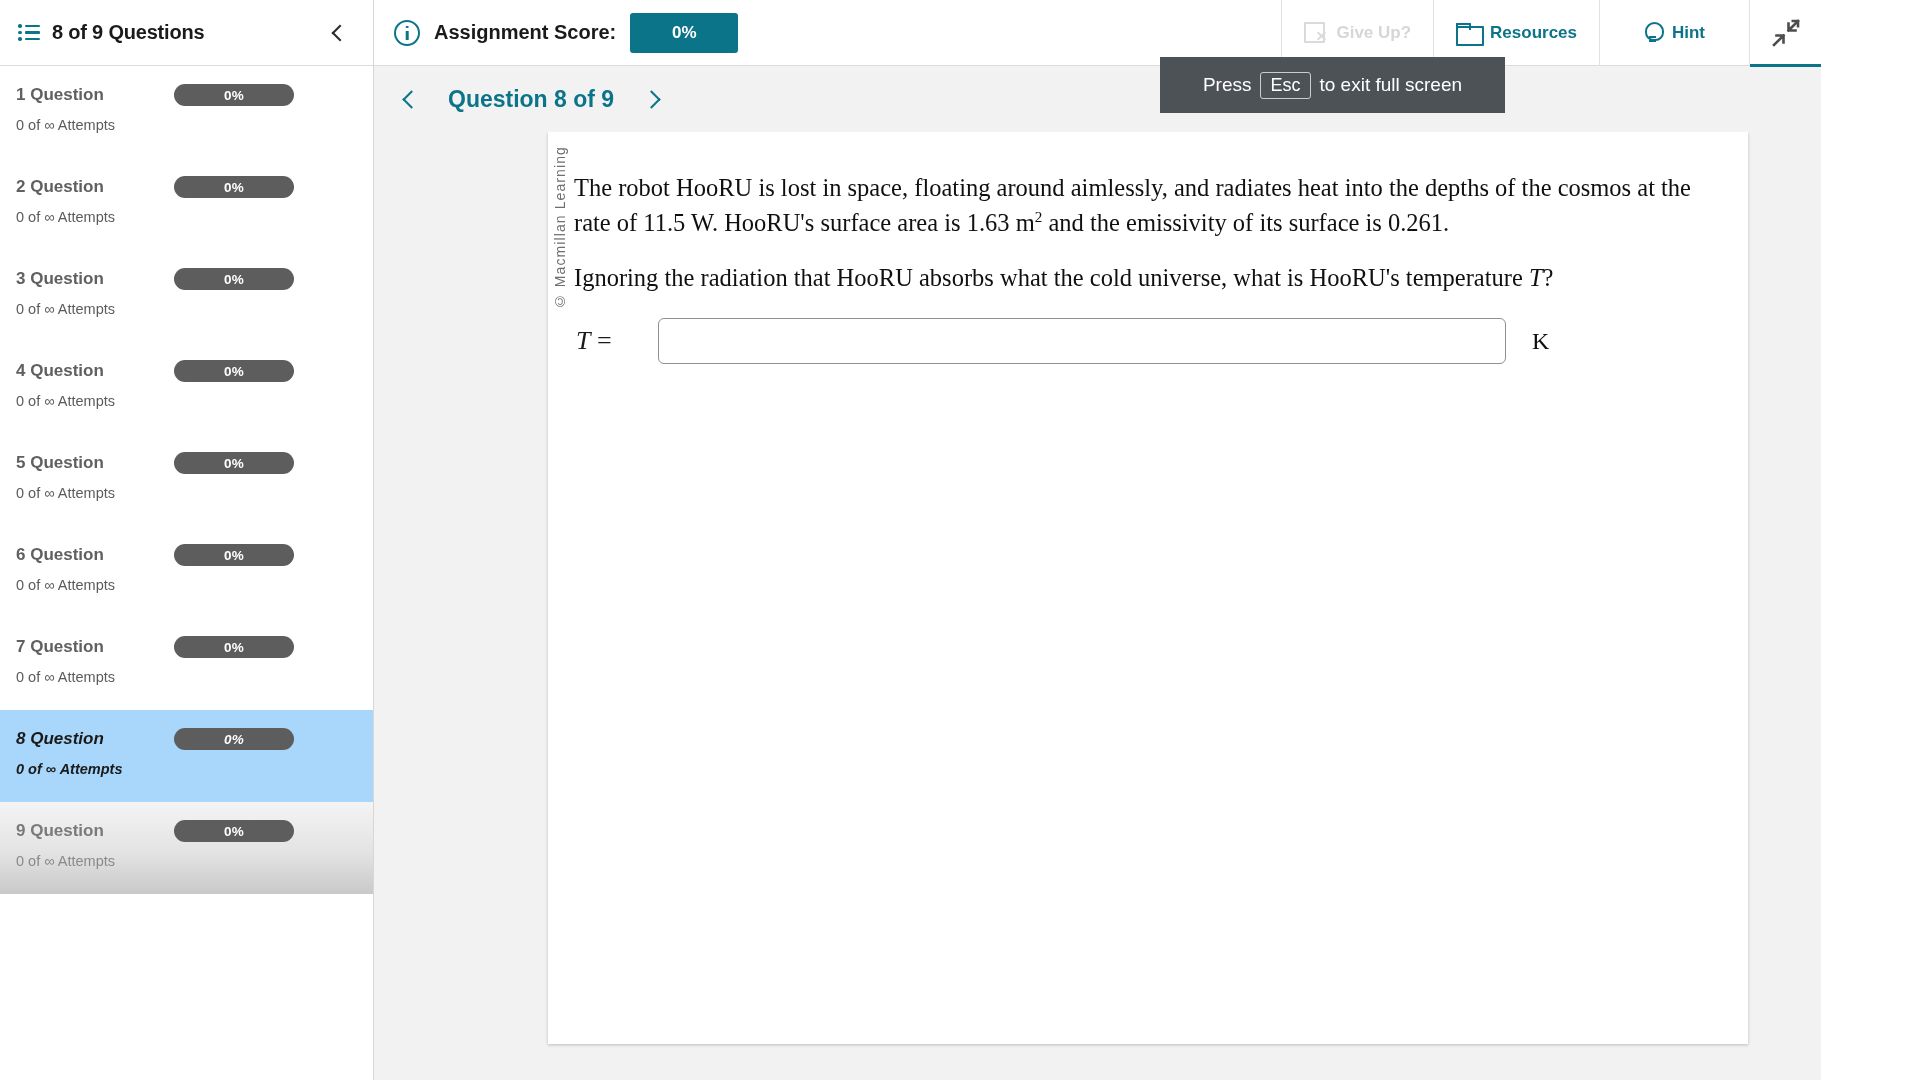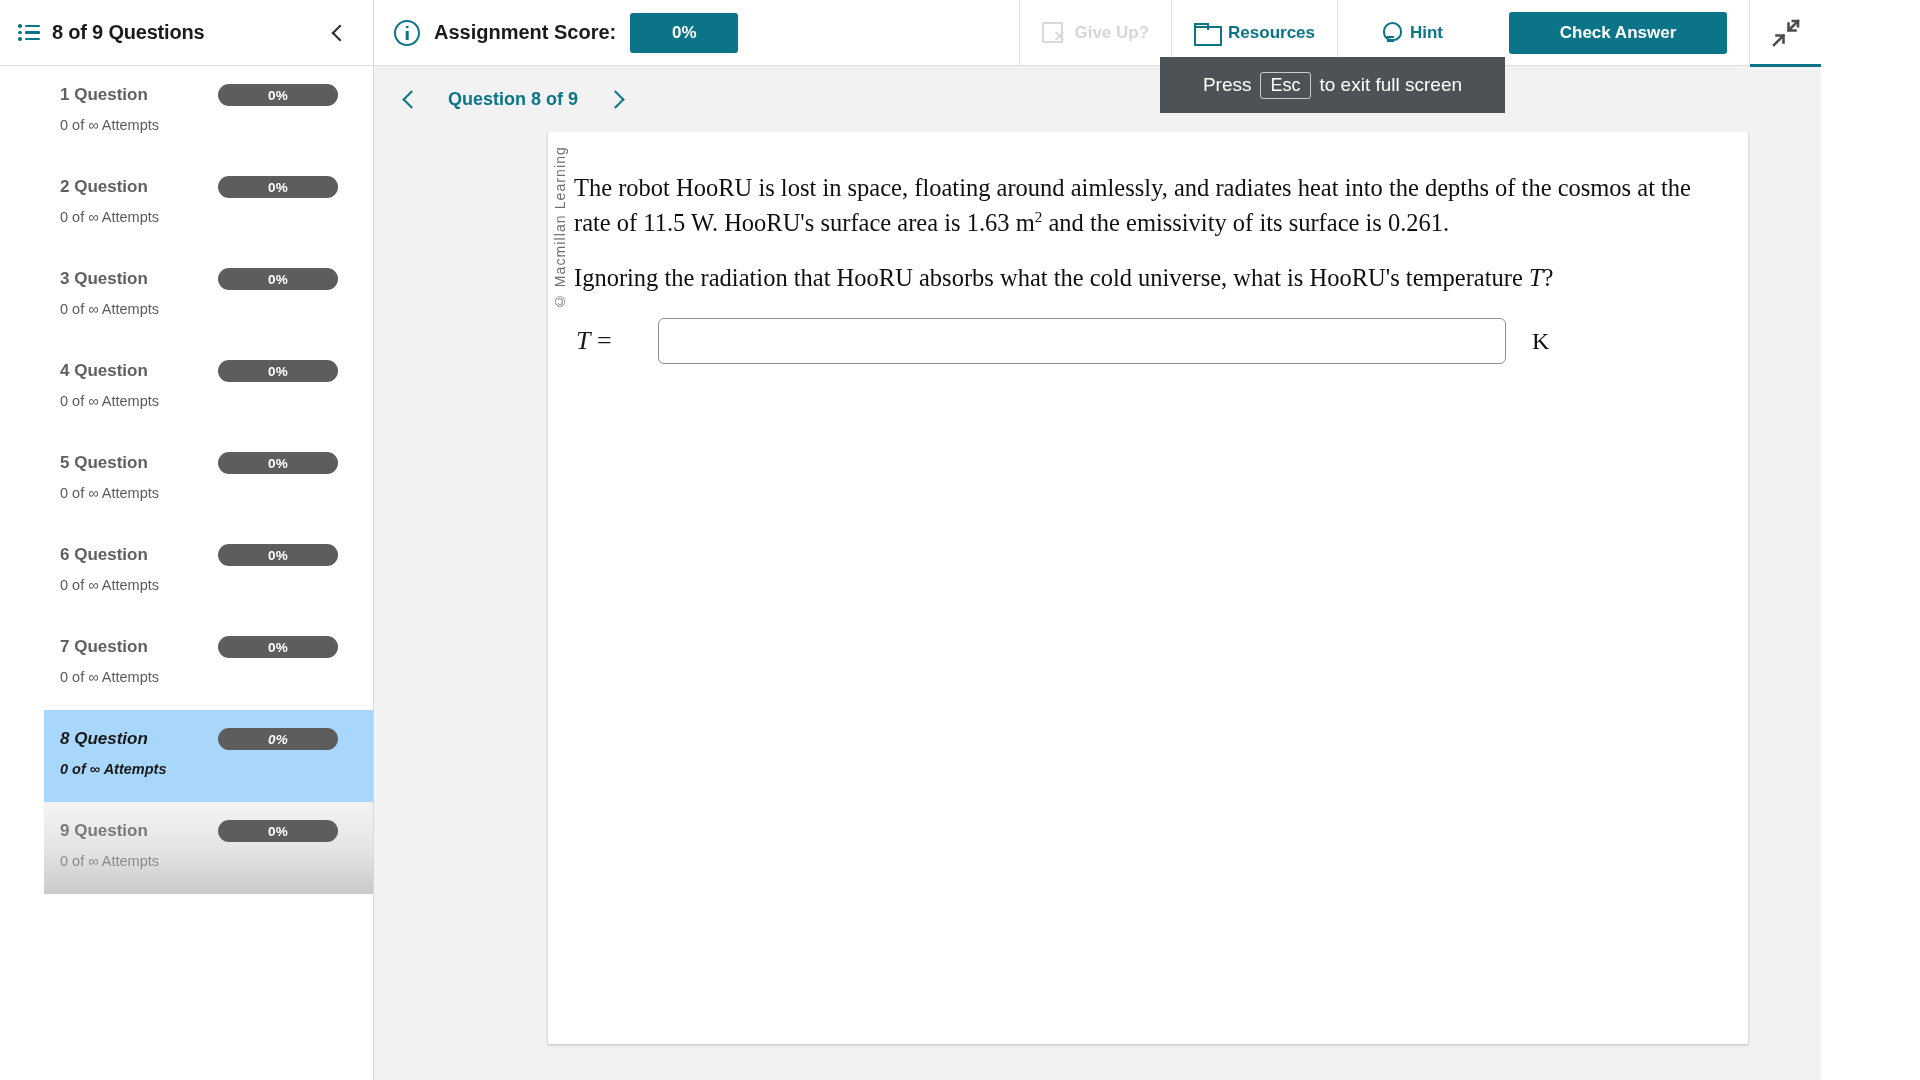--- a/index.html
+++ b/index.html
@@ -44,21 +44,20 @@
     cursor: pointer; background: transparent; border: 0;
   }
   .chev-left { display:block; width: 12px; height: 12px; border-left: 2.4px solid #2b2b2b; border-bottom: 2.4px solid #2b2b2b; transform: rotate(45deg); margin-left: 4px; }
 
   .q-list { flex: 1 1 auto; overflow: hidden; }
   .q-item {
     height: 92px; padding: 16px 18px 0 16px;
     position: relative; cursor: pointer;
     display: flex; flex-direction: column;
     background: #ffffff;
-    margin-left: 44px;
   }
   .q-item .row1 { display: flex; align-items: center; height: 26px; }
   .q-name { font-size: 17px; color: #606060; font-weight: 700; width: 158px; flex: 0 0 158px; }
   .q-pill {
     width: 120px; height: 22px; border-radius: 11px; background: #5d5d5d;
     color: #fff; font-size: 13.5px; font-weight: 700;
     display: flex; align-items: center; justify-content: center;
     letter-spacing: 0.2px;
   }
   .q-attempts { font-size: 14.5px; color: #5b5b5b; margin-top: 9px; }
@@ -146,21 +145,21 @@
     background:#f2f2f2;
     display:flex; align-items:center;
     padding-left: 12px;
   }
   .navarrow {
     width: 46px; height: 46px; display:flex; align-items:center; justify-content:center; cursor:pointer;
   }
   .navarrow span { display:block; width:13px; height:13px; border-top:2.6px solid #0b7489; border-right:2.6px solid #0b7489; }
   .navarrow.prev span { transform: rotate(-135deg); margin-left:4px; }
   .navarrow.next span { transform: rotate(45deg); margin-right:4px; }
-  .qcount { font-size:18px; font-weight:700; color:#0b7489; margin: 0 16px; cursor:pointer; }
+  .qcount { font-size:23px; font-weight:700; color:#0b7489; margin: 0 16px; cursor:pointer; }
 
   
   .esc-tip {
     position:absolute; left: 786px; top: 57px;
     width: 345px; height: 56px;
     background:#4d5257; color:#ffffff;
     display:flex; align-items:center; justify-content:center; gap:9px;
     font-size: 19px; z-index: 40;
   }
   .esc-key {
@@ -321,21 +320,20 @@
       </div>
 
       <div class="tb-btn">
         <span class="bulb-icon">
             <i></i>
             <b></b>
           </span>
         <span>Hint</span>
       </div>
 
-      <button class="check-btn">Check Answer</button>
 
       <div class="fs-btn">
         <svg class="contract-svg" viewBox="0 0 30 30">
           <path d="M27 3 L17.5 12.5 M17.5 12.5 L17.5 5.5 M17.5 12.5 L24.5 12.5" stroke="#4d4d4d" stroke-width="2.6" fill="none" stroke-linecap="square"></path>
           <path d="M3 27 L12.5 17.5 M12.5 17.5 L12.5 24.5 M12.5 17.5 L5.5 17.5" stroke="#4d4d4d" stroke-width="2.6" fill="none" stroke-linecap="square"></path>
           <path d="M27 3 L20.5 3 L27 3 L27 9.5" stroke="#4d4d4d" stroke-width="2.6" fill="none"></path>
         </svg>
       </div>
     </div>
 

